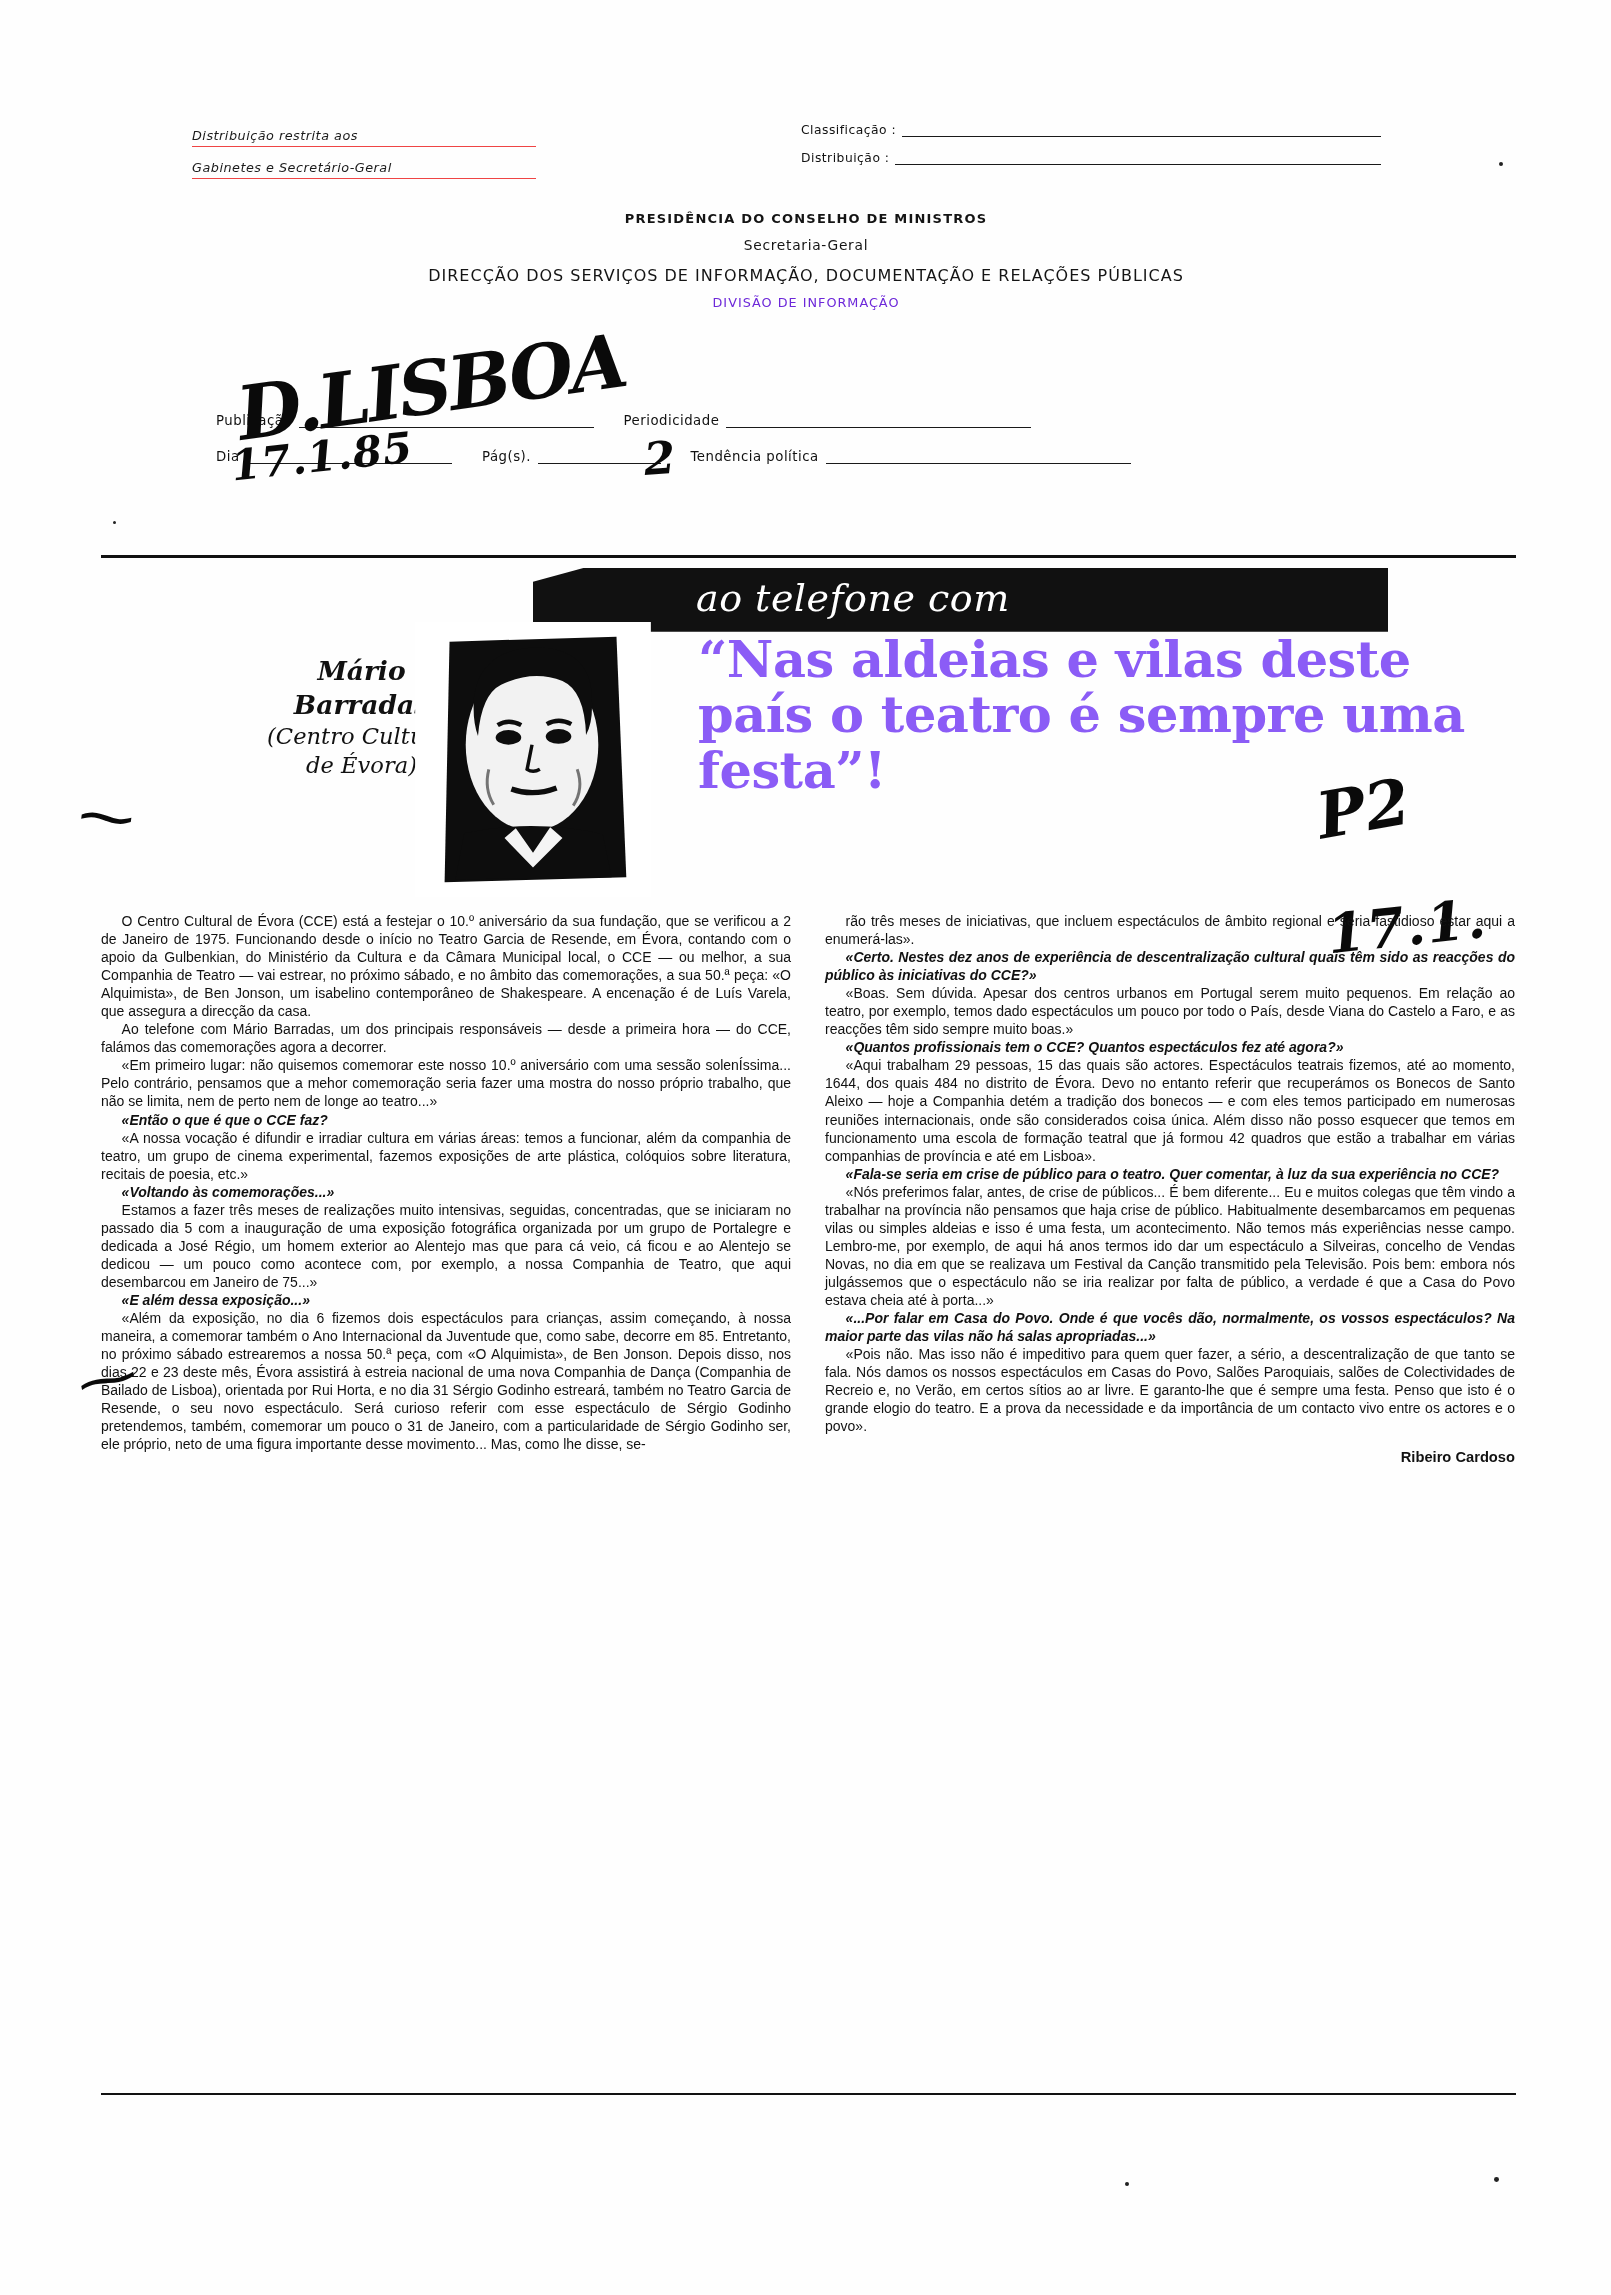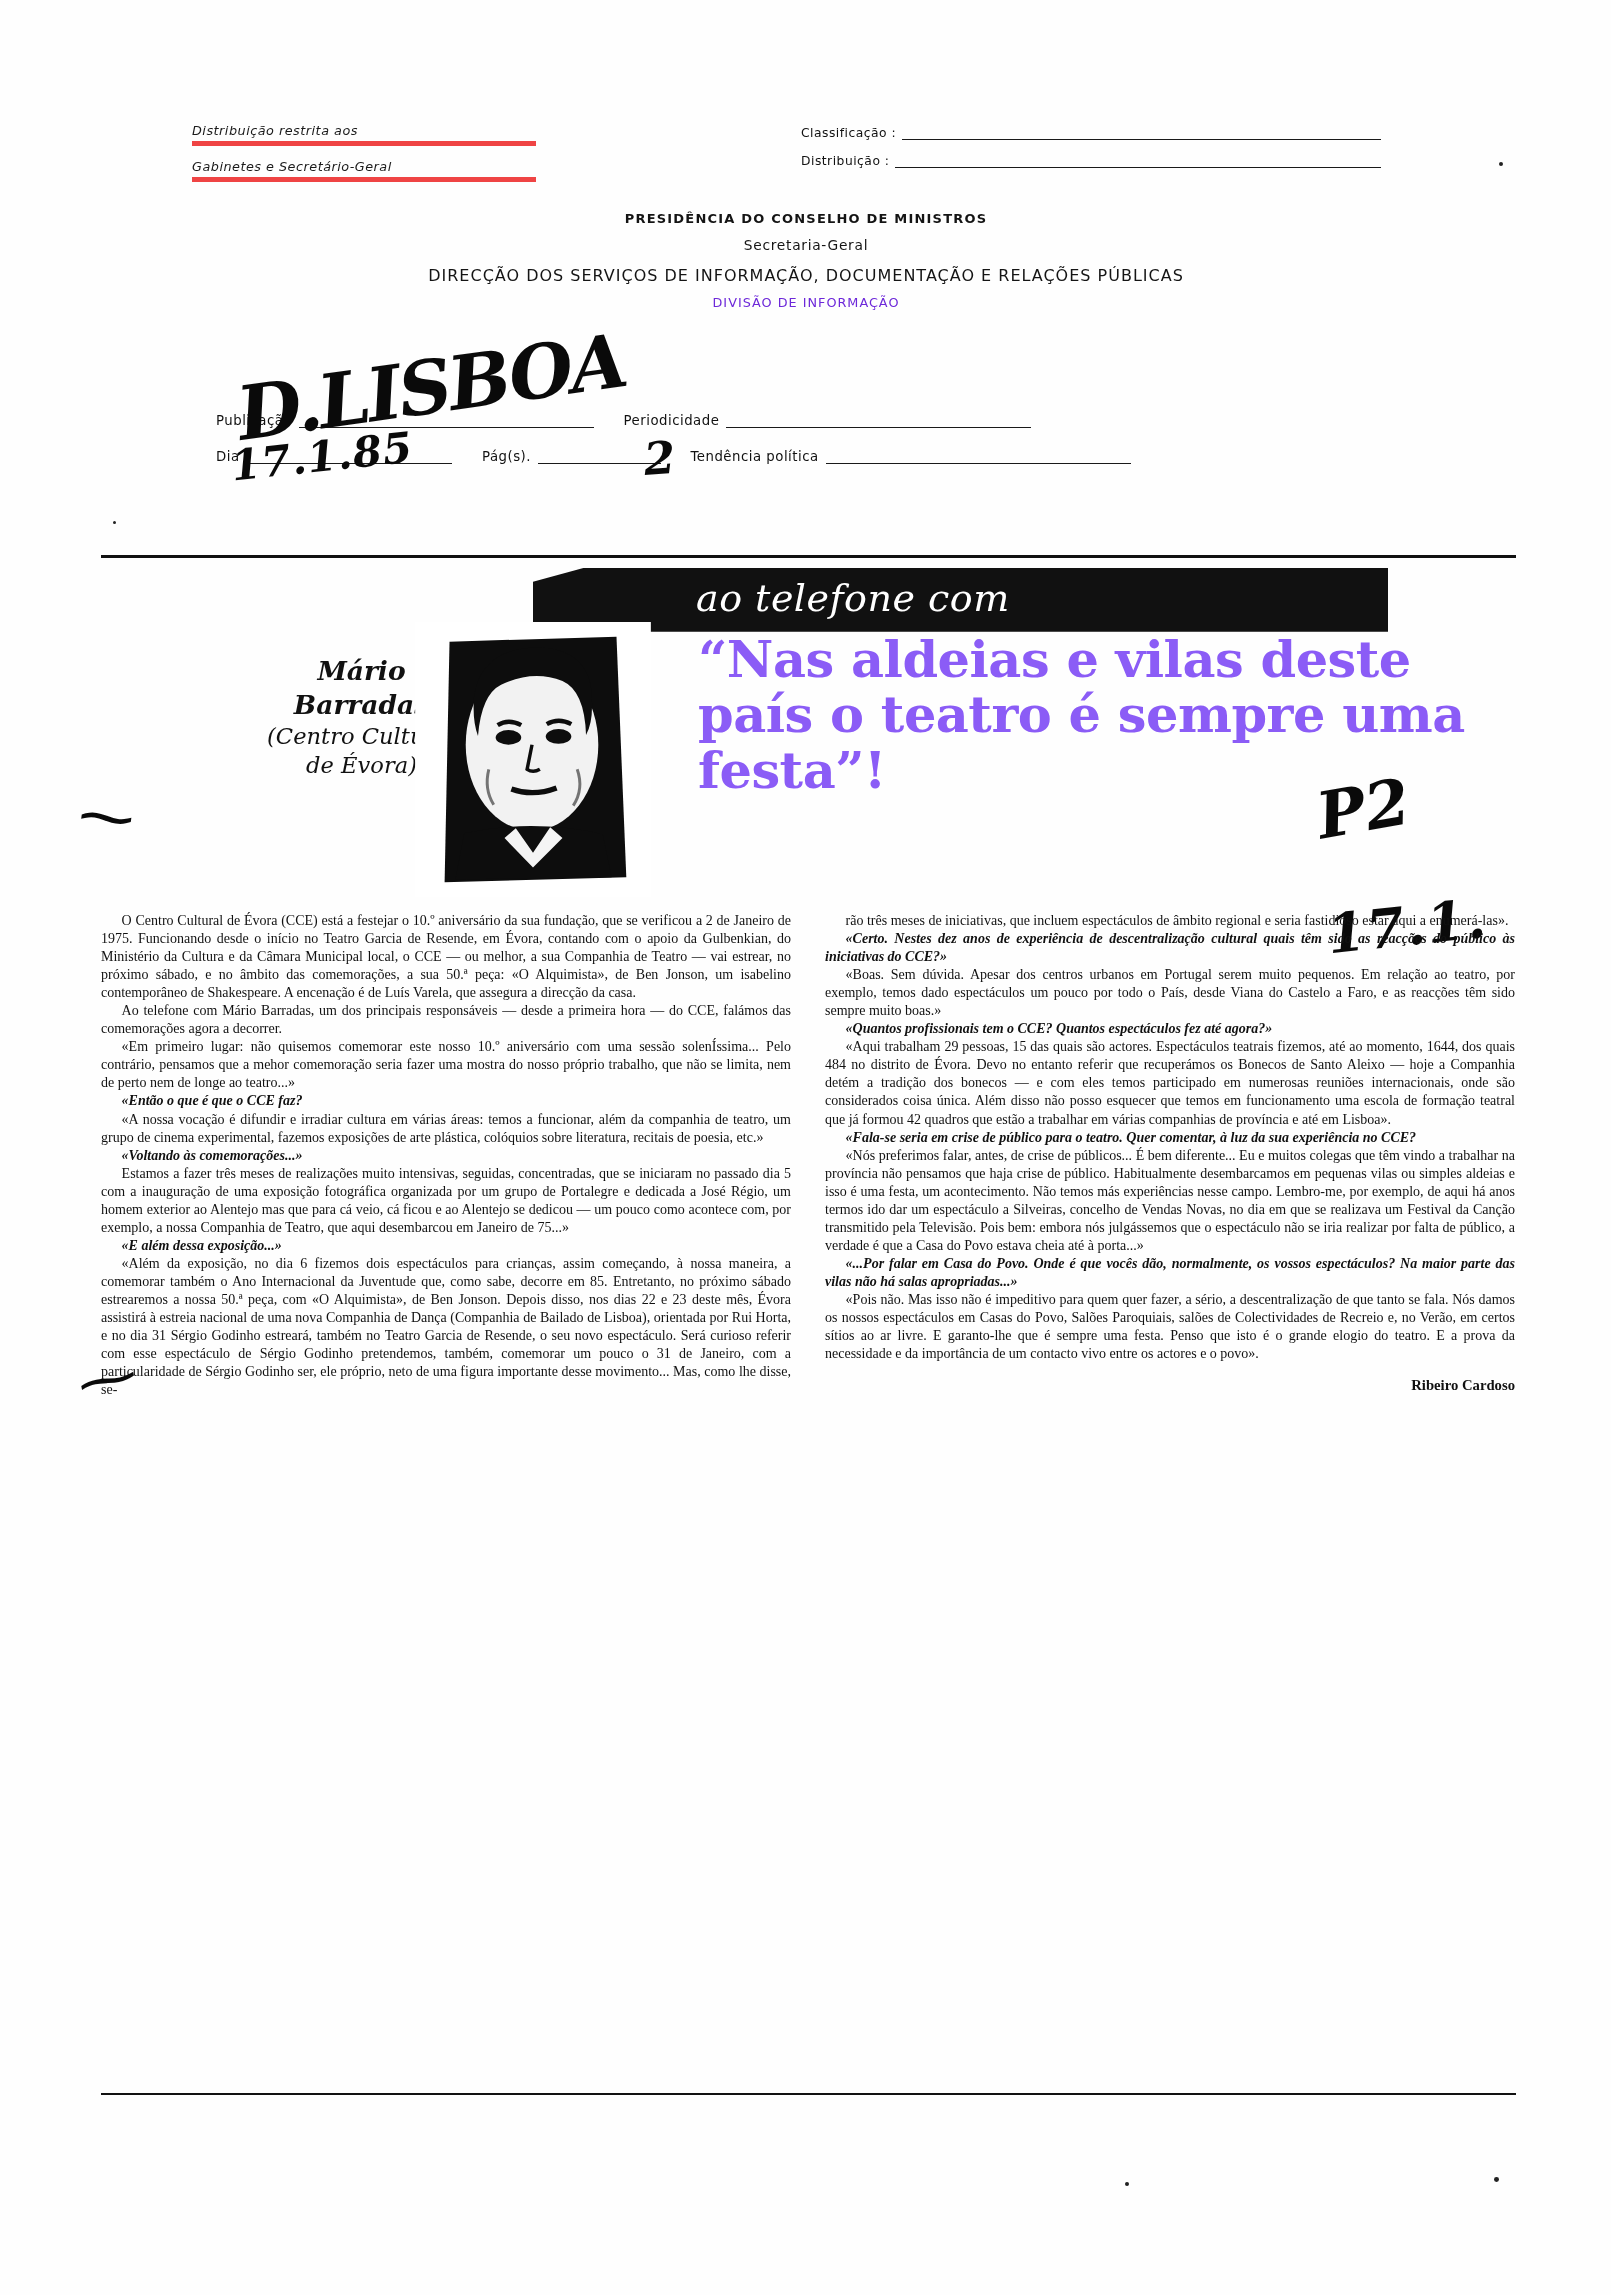--- a/index.html
+++ b/index.html
@@ -36,21 +36,21 @@
   .ff-left {
     width: 344px;
   }
   .ff-label {
     font-family: "DejaVu Sans", sans-serif;
     font-size: 12.8px;
     font-style: italic;
     letter-spacing: 0.5px;
     color: #1a1a1a;
     padding-bottom: 2.9px;
-    border-bottom: 5px solid #ef4444;
+    border-bottom: 1px solid #ef4444;
     display: block;
   }
   .ff-right {
     width: 580px;
     margin-right: 49px;
   }
   .ff-line {
     display: flex;
     align-items: flex-end;
     font-family: "DejaVu Sans", sans-serif;
@@ -264,21 +264,21 @@
   .article {
     position: absolute;
     left: 0;
     top: 354px;
     width: 1415px;
     display: flex;
     gap: 34px;
   }
   .col {
     width: 690px;
-    font-family: Liberation Serif, serif;
+    font-family: Liberation Sans, sans-serif;
     font-size: 14px;
     line-height: 1.29;
     text-align: justify;
     color: #111;
   }
   .col p {
     margin: 0;
     text-indent: 20.6px;
   }
   .col p.q {

